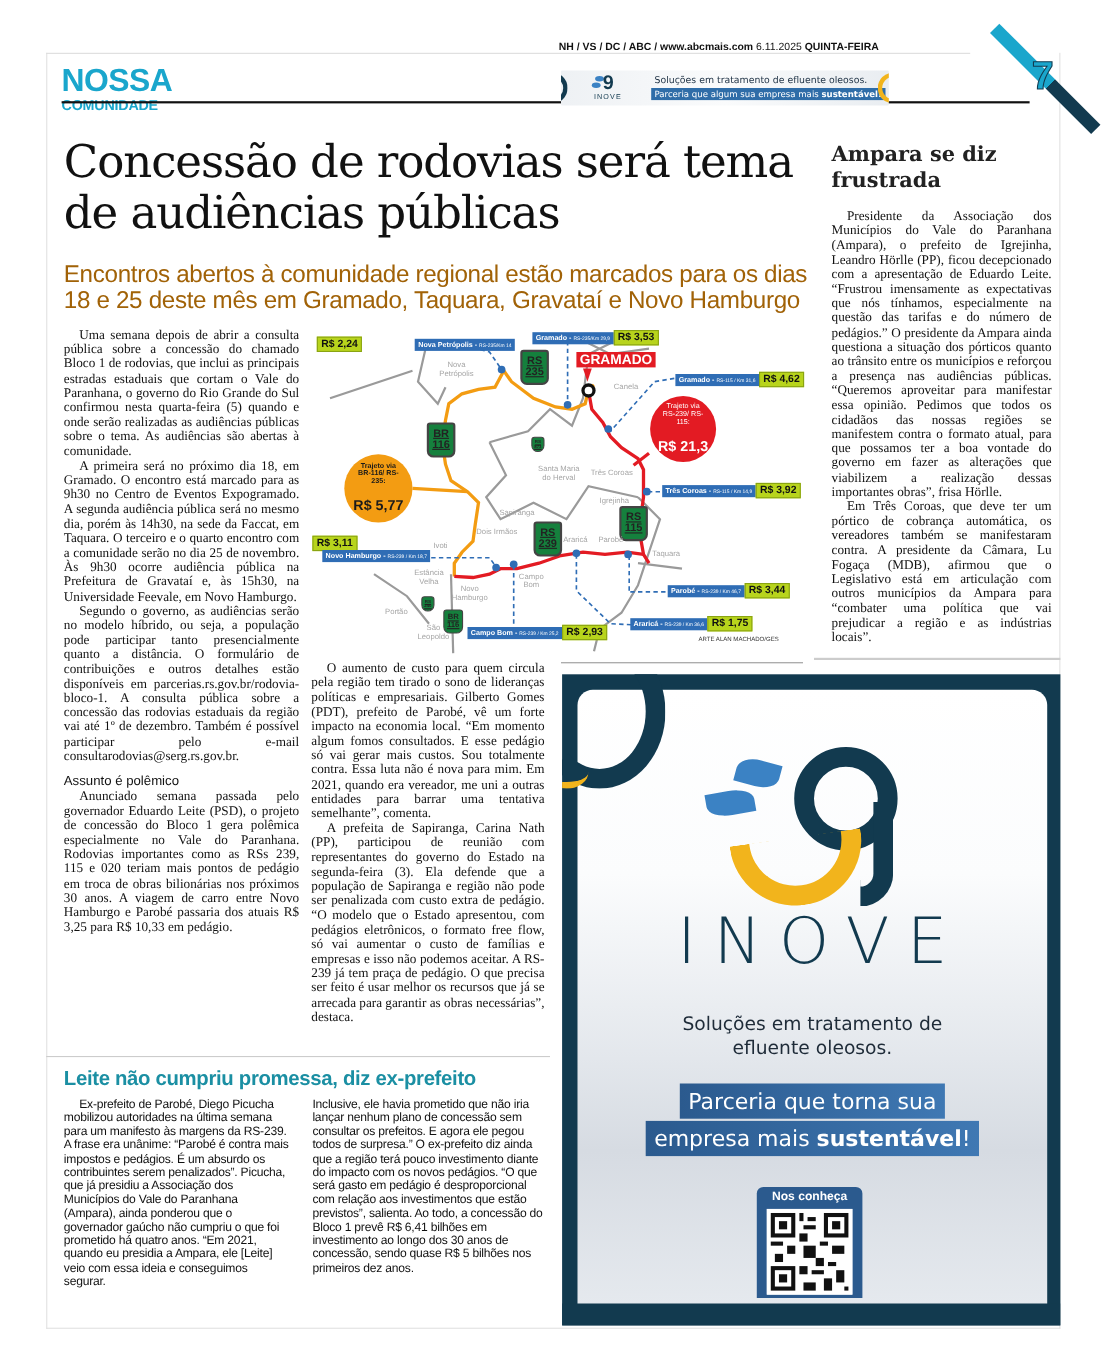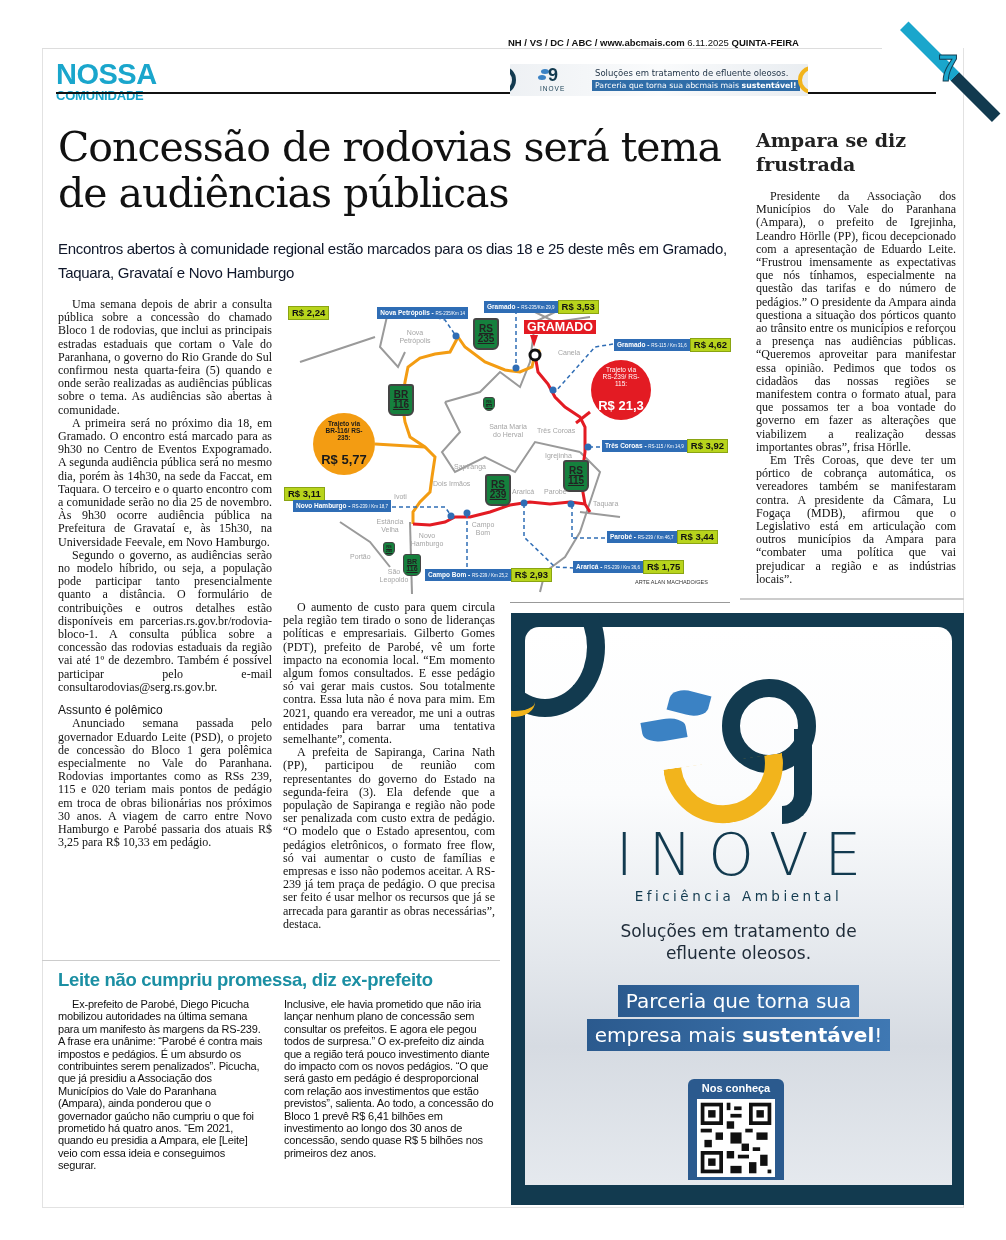--- a/index.html
+++ b/index.html
@@ -28,21 +28,21 @@
   .banner-ad .logo-mini { position: absolute; left: 28px; top: 2px; width: 30px; height: 28px; }
   .banner-ad .logo-mini .nine { position: absolute; left: 10px; top: 0; font-family: "Liberation Sans", sans-serif; font-weight: bold; font-size: 18px; color: #123a4f; line-height: 1; }
   .banner-ad .logo-mini .leaf { position: absolute; left: 3px; top: 3px; width: 8px; height: 5px; background: #3b82c4; border-radius: 50%; }
   .banner-ad .logo-mini .leaf2 { top: 9px; left: 0px; }
   .banner-ad .logo-mini .name { position: absolute; left: 2px; top: 19px; font-family: "Liberation Sans", sans-serif; font-size: 6.5px; color: #123a4f; letter-spacing: 1px; }
   .banner-ad .line1 { position: absolute; left: 85px; top: 4px; font-family: "DejaVu Sans", sans-serif; font-size: 8.5px; color: #1e3144; white-space: nowrap; }
   .banner-ad .line2 { position: absolute; left: 82px; top: 16px; background: #2f6da8; color: #fff; font-family: "DejaVu Sans", sans-serif; font-size: 7.8px; padding: 1px 3px; white-space: nowrap; }
 
   
   .headline { position: absolute; left: 58px; top: 124px; width: 680px; font-family: "DejaVu Serif", serif; font-size: 41px; line-height: 46px; font-weight: normal; letter-spacing: -1px; color: #111; }
-  .subhead { position: absolute; left: 58px; top: 237px; width: 690px; font-family: "Liberation Sans", sans-serif; font-size: 15px; line-height: 24px; color: #0f172a; letter-spacing: -0.3px; }
+  .subhead { position: absolute; left: 58px; top: 237px; width: 690px; font-family: "Liberation Sans", sans-serif; font-size: 22px; line-height: 24px; color: #a16207; letter-spacing: -0.3px; }
 
   .body-text { font-family: "Liberation Serif", serif; font-size: 12px; line-height: 13.2px; color: #111; text-align: justify; hyphens: auto; }
   .body-text p { text-indent: 14px; }
   .col-1 { position: absolute; left: 58px; top: 298px; width: 214px; }
   .col-2 { position: absolute; left: 283px; top: 601px; width: 212px; }
   .subsection { font-family: "Liberation Sans", sans-serif; font-size: 12px; margin-top: 10px; text-indent: 0 !important; font-weight: normal; }
 
   
   .map { position: absolute; left: 280px; top: 292px; width: 450px; height: 302px; }
   .map svg { position: absolute; left: 0; top: 0; }
@@ -121,21 +121,21 @@
 
 <div class="banner-ad">
   <div class="swirl-l"></div>
   <div class="logo-mini">
     <span class="leaf"></span>
     <span class="leaf leaf2"></span>
     <span class="nine">9</span>
     <span class="name">INOVE</span>
   </div>
   <div class="line1">Soluções em tratamento de efluente oleosos.</div>
-  <div class="line2"><span>Parceria que torna sua abcmais mais </span><b>sustentável!</b></div>
+  <div class="line2"><span>Parceria que algum sua empresa mais </span><b>sustentável!</b></div>
   <div class="swirl-r"></div>
 </div>
 
 <h1 class="headline">Concessão de rodovias será tema de audiências públicas</h1>
 <div class="subhead">Encontros abertos à comunidade regional estão marcados para os dias 18 e 25 deste mês em Gramado, Taquara, Gravataí e Novo Hamburgo</div>
 
 <div class="body-text col-1">
   <p>Uma semana depois de abrir a consulta pública sobre a concessão do chamado Bloco 1 de rodovias, que inclui as principais estradas estaduais que cortam o Vale do Paranhana, o governo do Rio Grande do Sul confirmou nesta quarta-feira (5) quando e onde serão realizadas as audiências públicas sobre o tema. As audiências são abertas à comunidade.</p>
   <p>A primeira será no próximo dia 18, em Gramado. O encontro está marcado para as 9h30 no Centro de Eventos Expogramado. A segunda audiência pública será no mesmo dia, porém às 14h30, na sede da Faccat, em Taquara. O terceiro e o quarto encontro com a comunidade serão no dia 25 de novembro. Às 9h30 ocorre audiência pública na Prefeitura de Gravataí e, às 15h30, na Universidade Feevale, em Novo Hamburgo.</p>
   <p>Segundo o governo, as audiências serão no modelo híbrido, ou seja, a população pode participar tanto presencialmente quanto a distância. O formulário de contribuições e outros detalhes estão disponíveis em parcerias.rs.gov.br/rodovia-bloco-1. A consulta pública sobre a concessão das rodovias estaduais da região vai até 1º de dezembro. Também é possível participar pelo e-mail consultarodovias@serg.rs.gov.br.</p>
@@ -293,21 +293,20 @@
     <div class="corner-swirl"></div>
     <div class="corner-swirl-y"></div>
     <div class="logo-big">
       <div class="leaf-a"></div>
       <div class="leaf-b"></div>
       <div class="nine-ring"></div>
       <div class="nine-tail"></div>
       <div class="swoosh"></div>
     </div>
     <div class="brand">INOVE</div>
-    <div class="tagline">Eficiência Ambiental</div>
     <div class="claim"><span style="display:inline-block;width:260px;">Soluções em tratamento de efluente oleosos.</span></div>
     <div class="cta">
       <span>Parceria que torna sua</span><br>
       <span><i style="font-style:normal">empresa mais </i><b>sustentável</b><i style="font-style:normal">!</i></span>
     </div>
     <div class="qr-box">
       <div class="qr-label">Nos conheça</div>
       <svg class="qr" viewBox="0 0 21 21">
         <rect x="0" y="0" width="21" height="21" fill="#fff"></rect>
         <g fill="#111">

